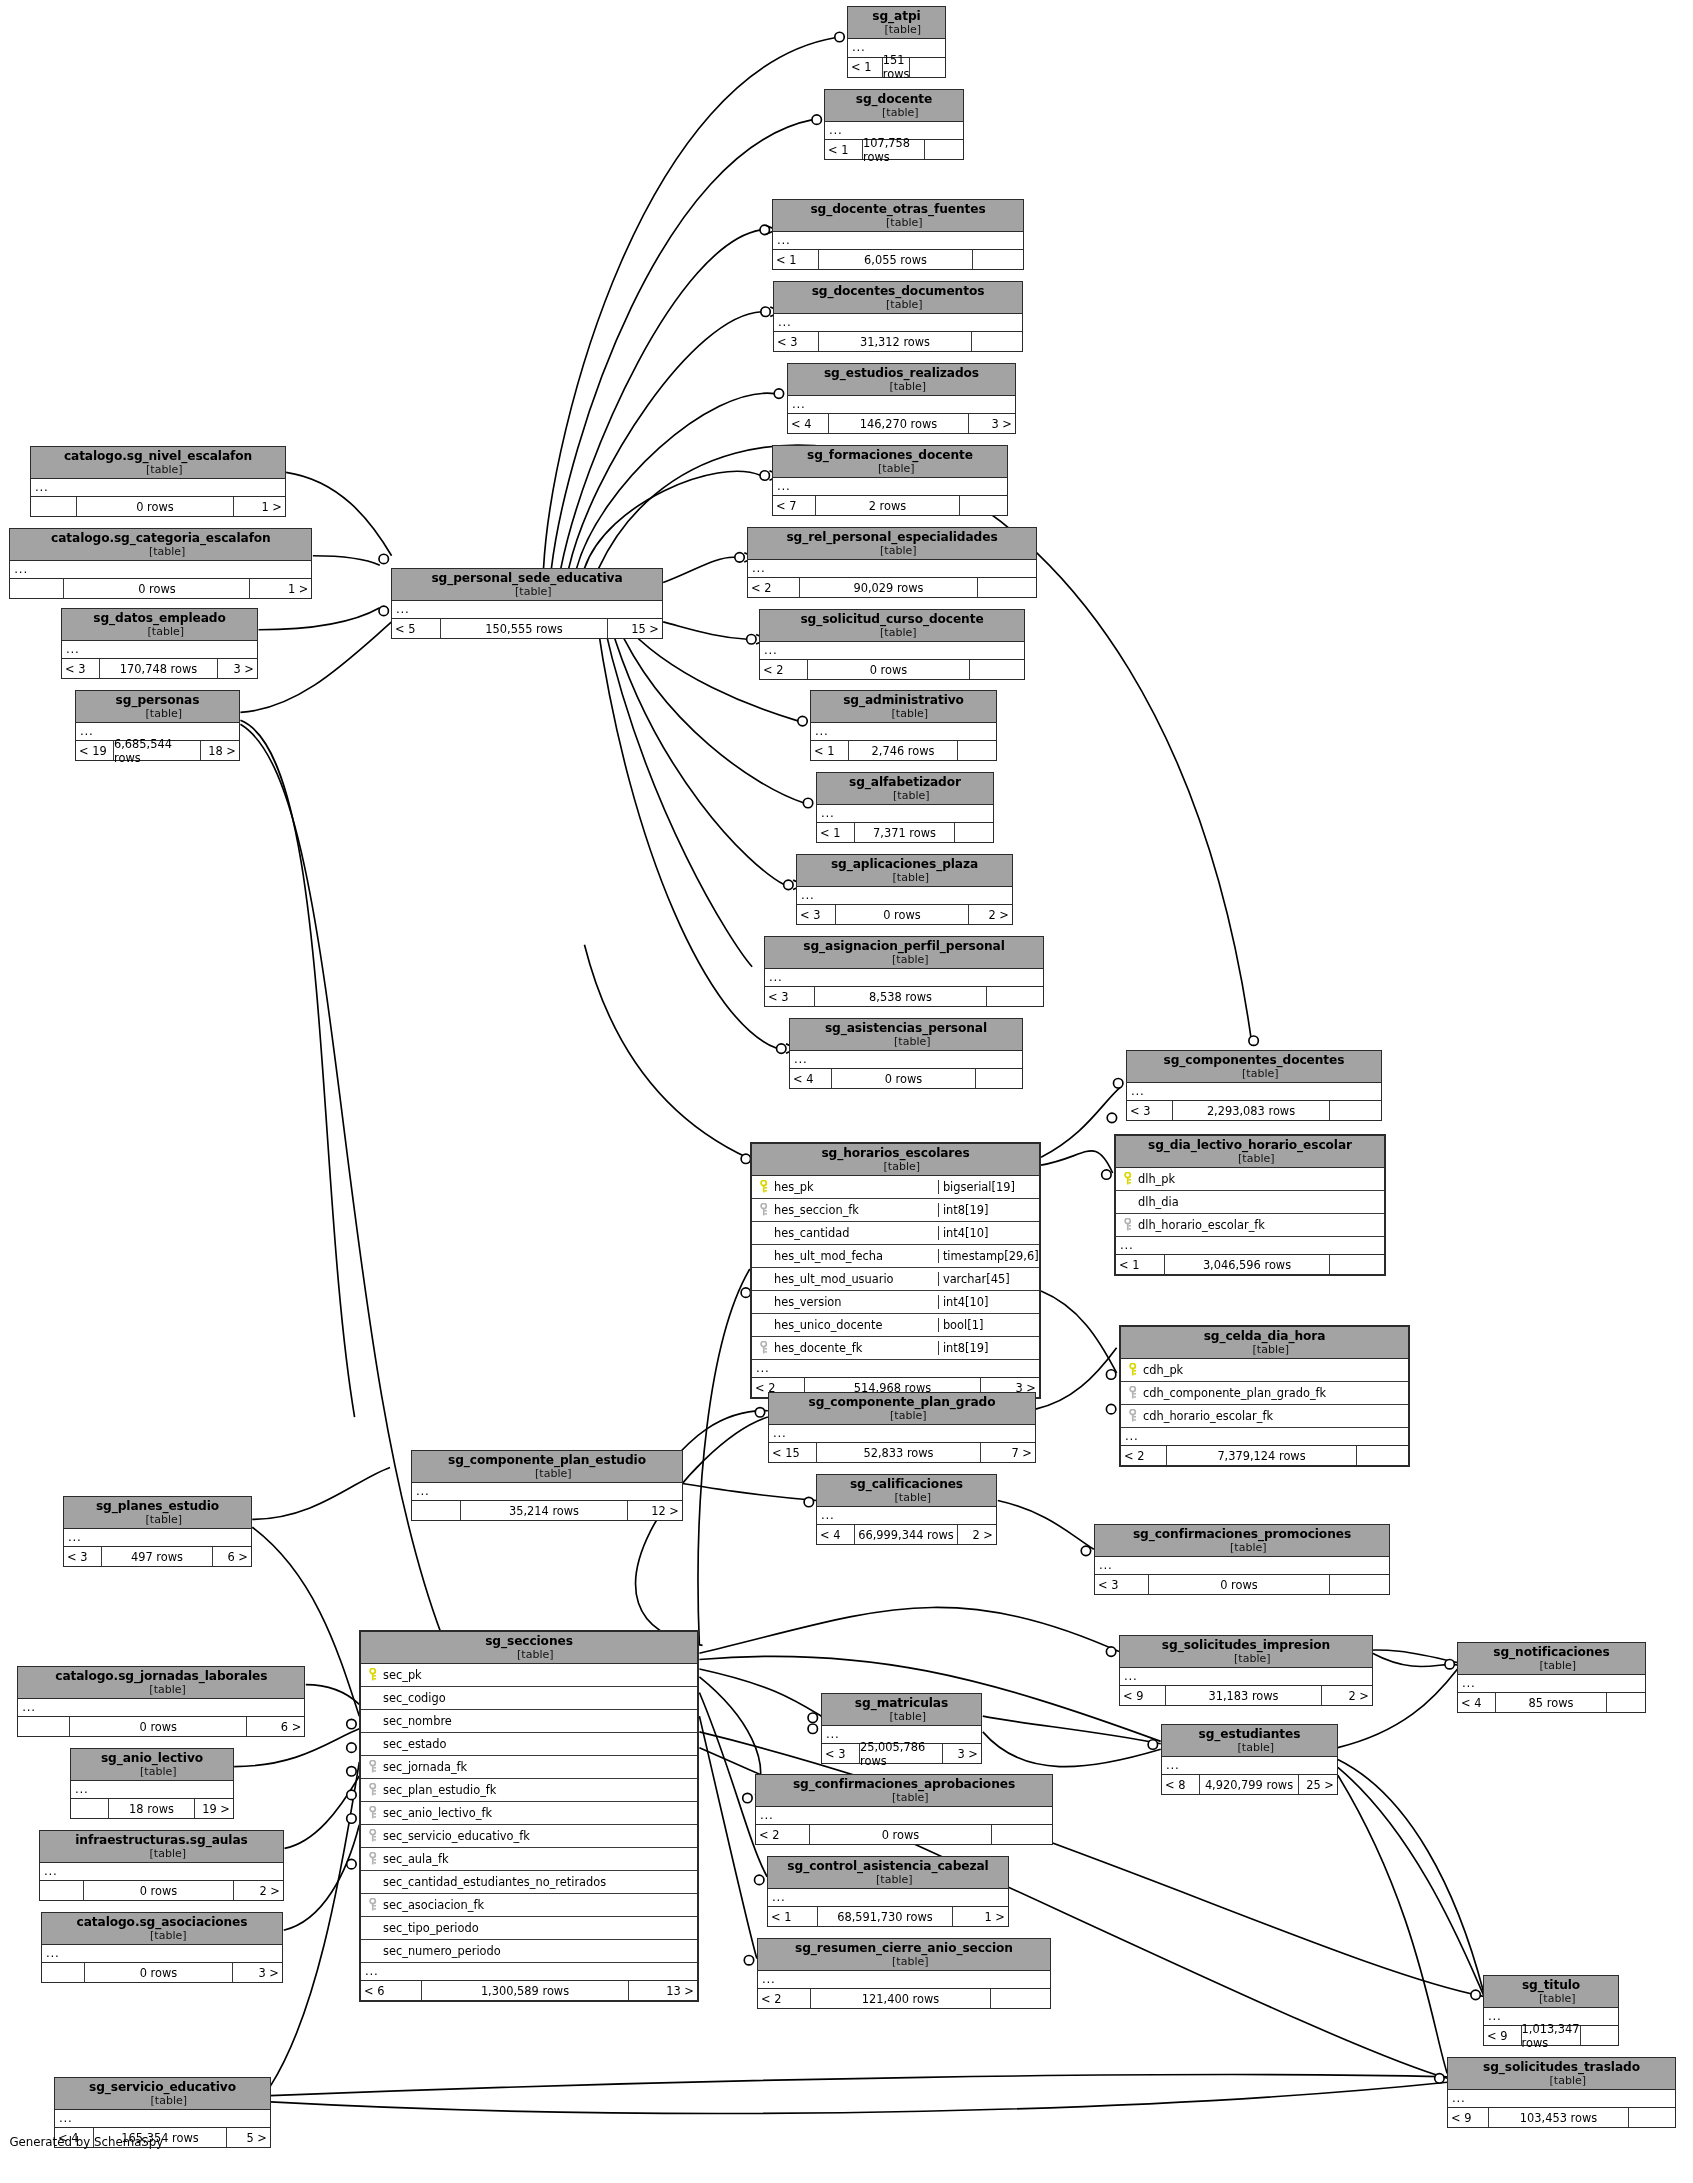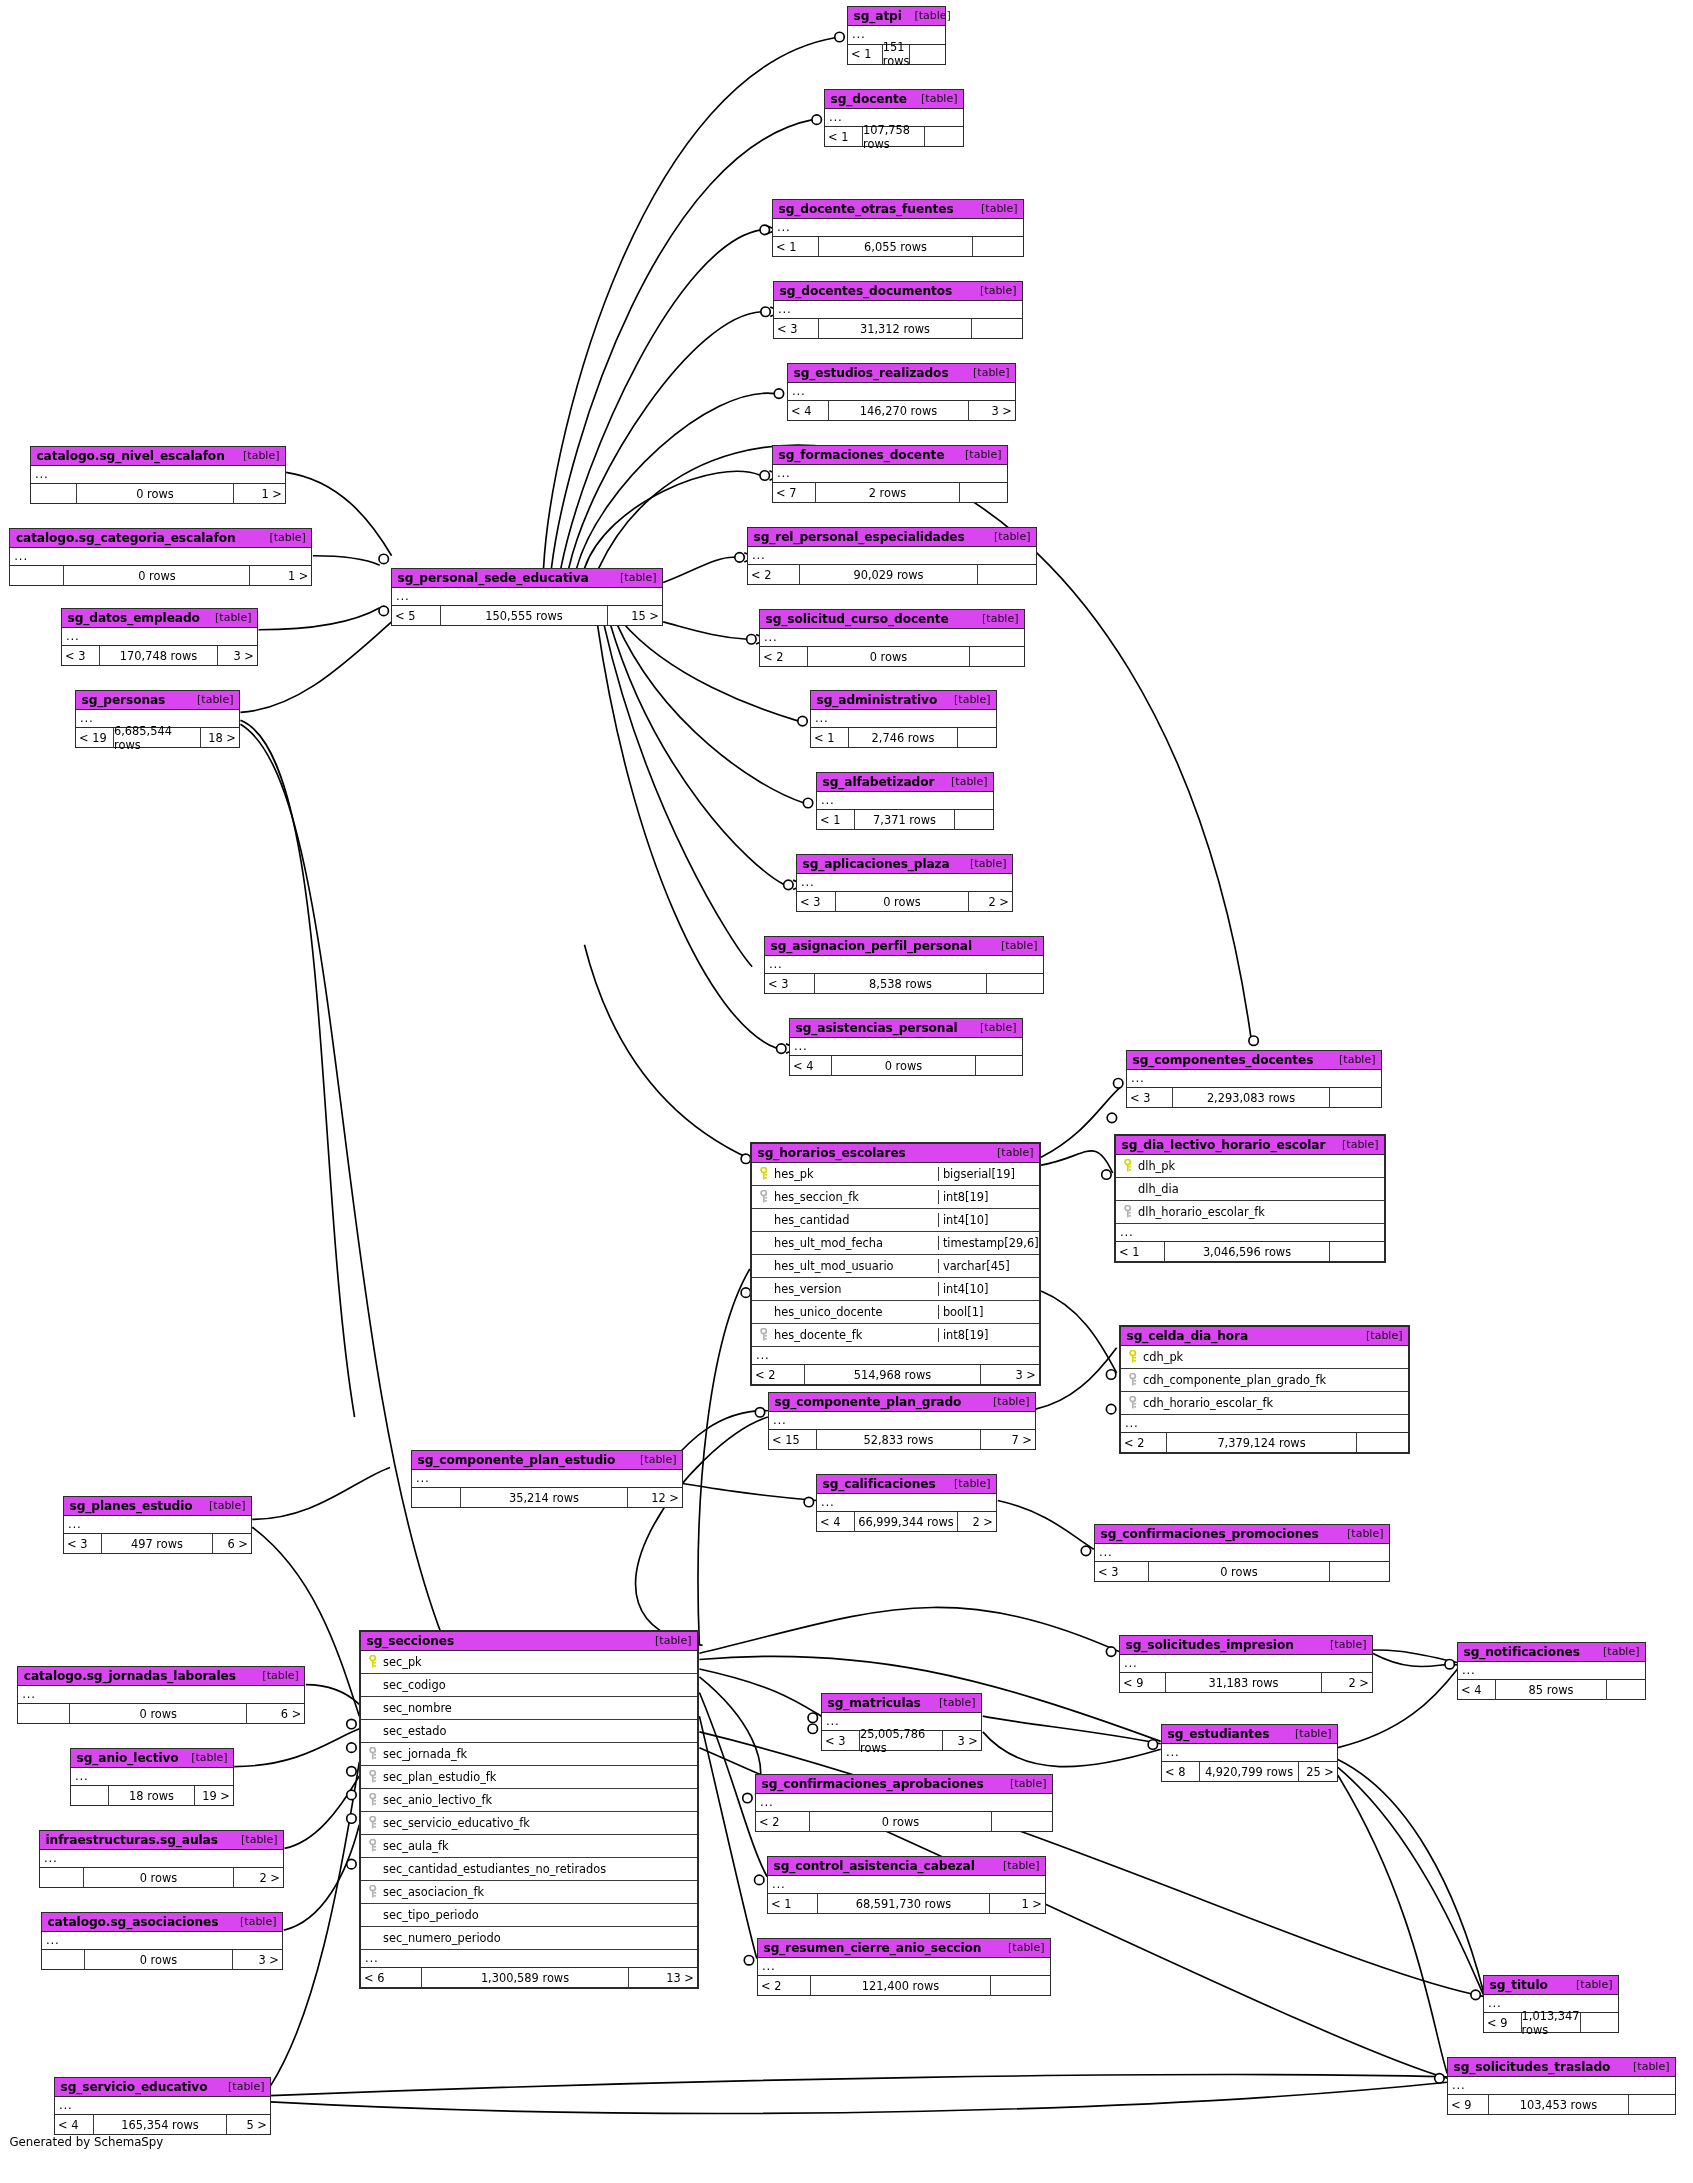--- a/index.html
+++ b/index.html
@@ -26,24 +26,25 @@
     box-sizing:border-box;
     border:1.3px solid #2b2b2b;
     background:#ffffff;
     z-index:5;
   }
   .tbl.thick{border-width:2px;}
   .tbl-hdr{
     display:flex;
     align-items:center;
     justify-content:space-between;
-    background:#d946ef;
+    background:#a3a3a3;
     border-bottom:1.3px solid #2b2b2b;
     padding:1.6px 5.5px 2.4px 5.5px;
     white-space:nowrap;
+    flex-direction:column;
   }
   .tbl-name{
     font-weight:bold;
     font-size:12.2px;
     color:#000;
     letter-spacing:-0.1px;
   }
   .tbl-type{
     font-size:11px;
     color:#111;
@@ -904,21 +905,21 @@
           <span class="tbl-name">sg_confirmaciones_aprobaciones</span>
           <span class="tbl-type">[table]</span>
         </div>
         <div class="ellipsis-row">...</div>
         <div class="foot">
           <div class="f-left" style="width:54px">&lt; 2</div>
           <div class="f-mid">0 rows</div>
           <div class="f-right" style="width:60px"></div>
         </div>
       </div>
-      <div class="tbl" style="left: 767px; top: 1856px; width: 279px;">
+      <div class="tbl" style="left: 767px; top: 1856px; width: 242px;">
         <div class="tbl-hdr">
           <span class="tbl-name">sg_control_asistencia_cabezal</span>
           <span class="tbl-type">[table]</span>
         </div>
         <div class="ellipsis-row">...</div>
         <div class="foot">
           <div class="f-left" style="width:50px">&lt; 1</div>
           <div class="f-mid">68,591,730 rows</div>
           <div class="f-right" style="width:55px">1 &gt;</div>
         </div>

